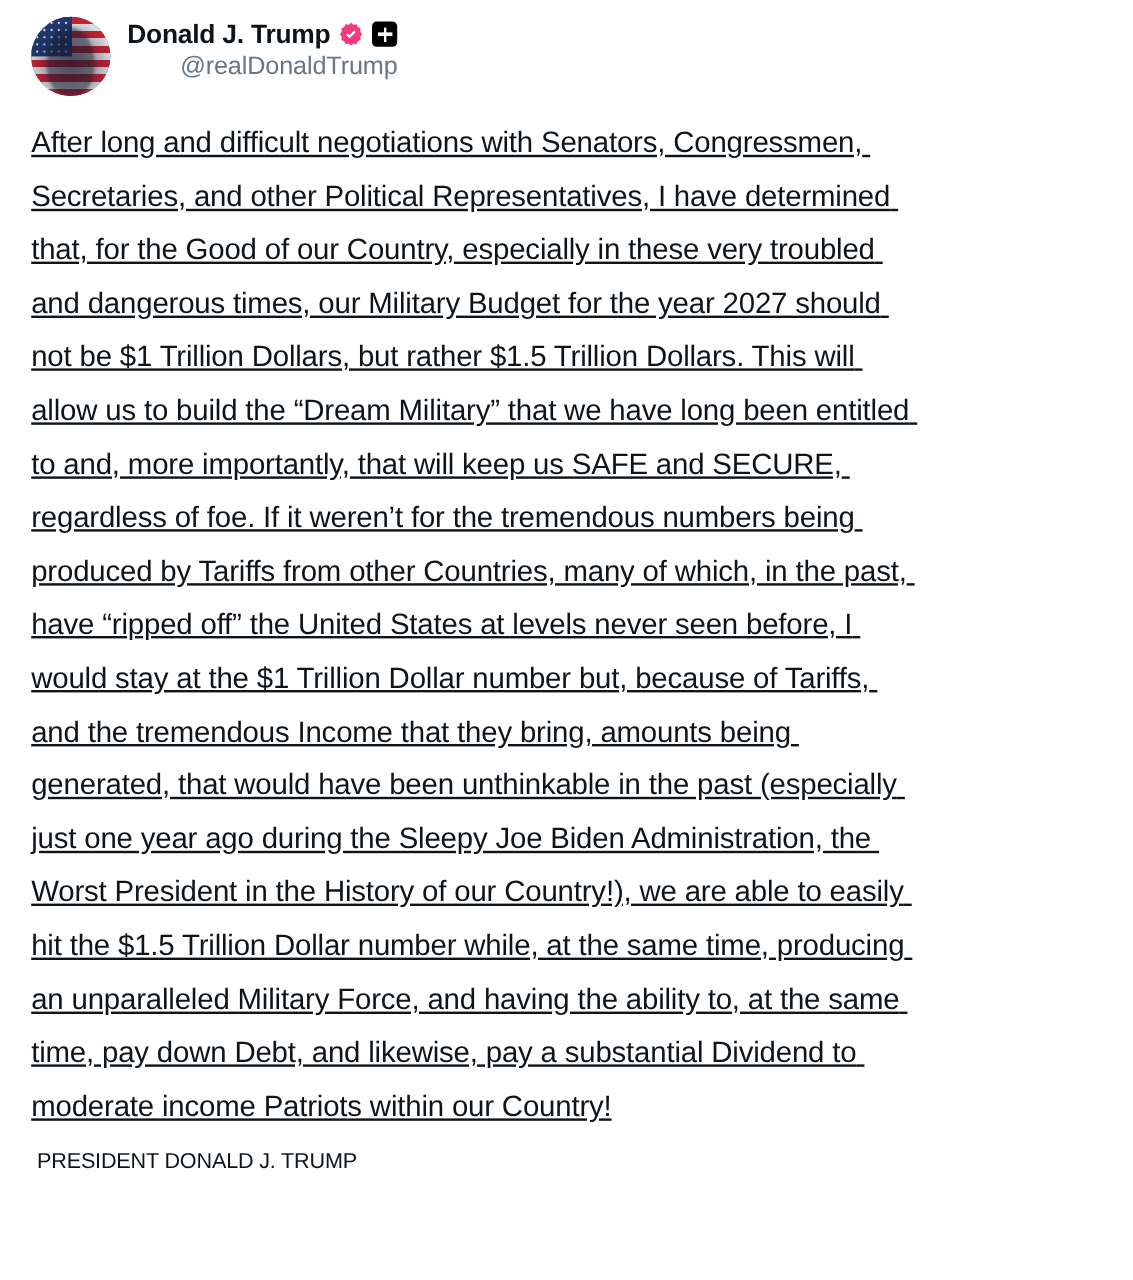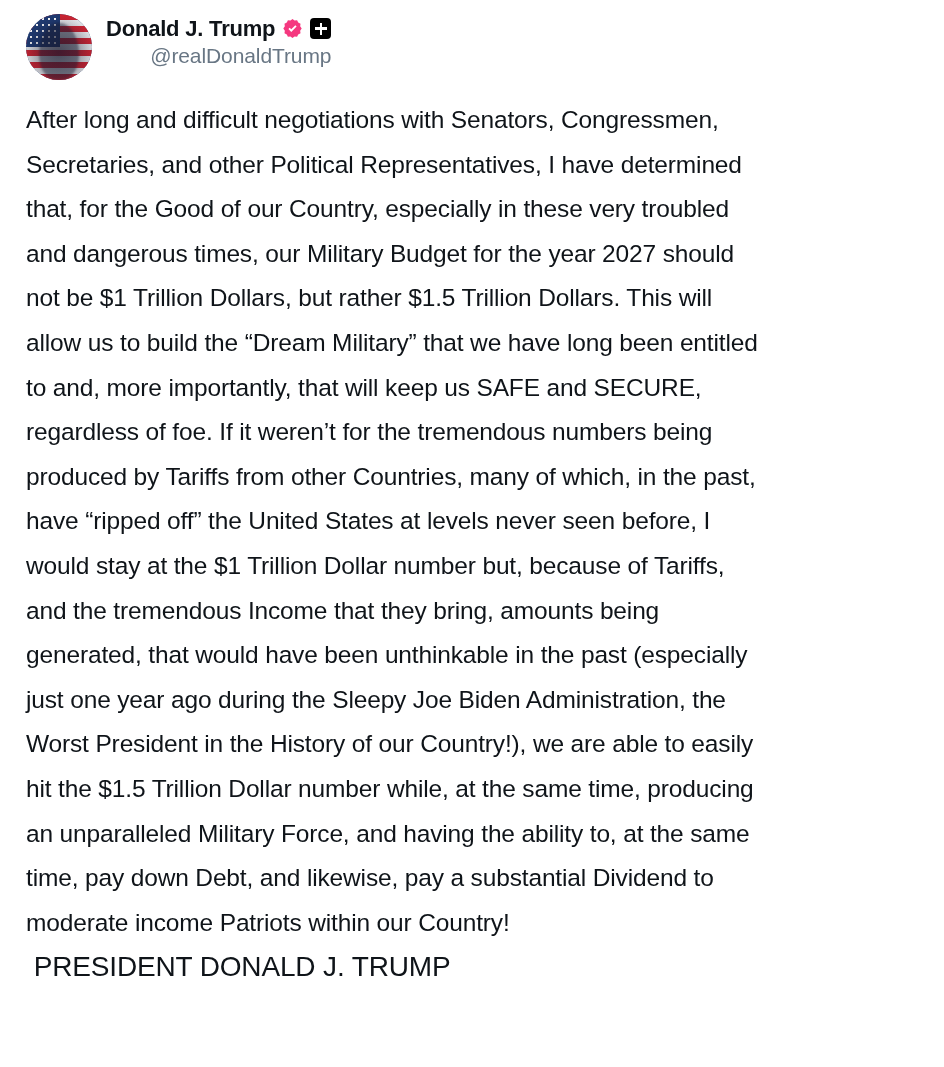--- a/index.html
+++ b/index.html
@@ -135,23 +135,24 @@
     text-align: right;
   }
   .post-body {
     font-size: 24.5px;
     line-height: 44.6px;
     color: #0f1419;
     letter-spacing: -0.15px;
     padding: 8px 0 0 0;
     white-space: pre-wrap;
     word-wrap: break-word;
+    text-decoration: underline;
   }
   .signature {
-    font-size: 28px;
+    font-size: 18px;
     line-height: 44.6px;
     color: #0f1419;
     letter-spacing: -0.15px;
     white-space: pre;
   }
 </style>
 </head>
 <body>
 
 <div class="post">

